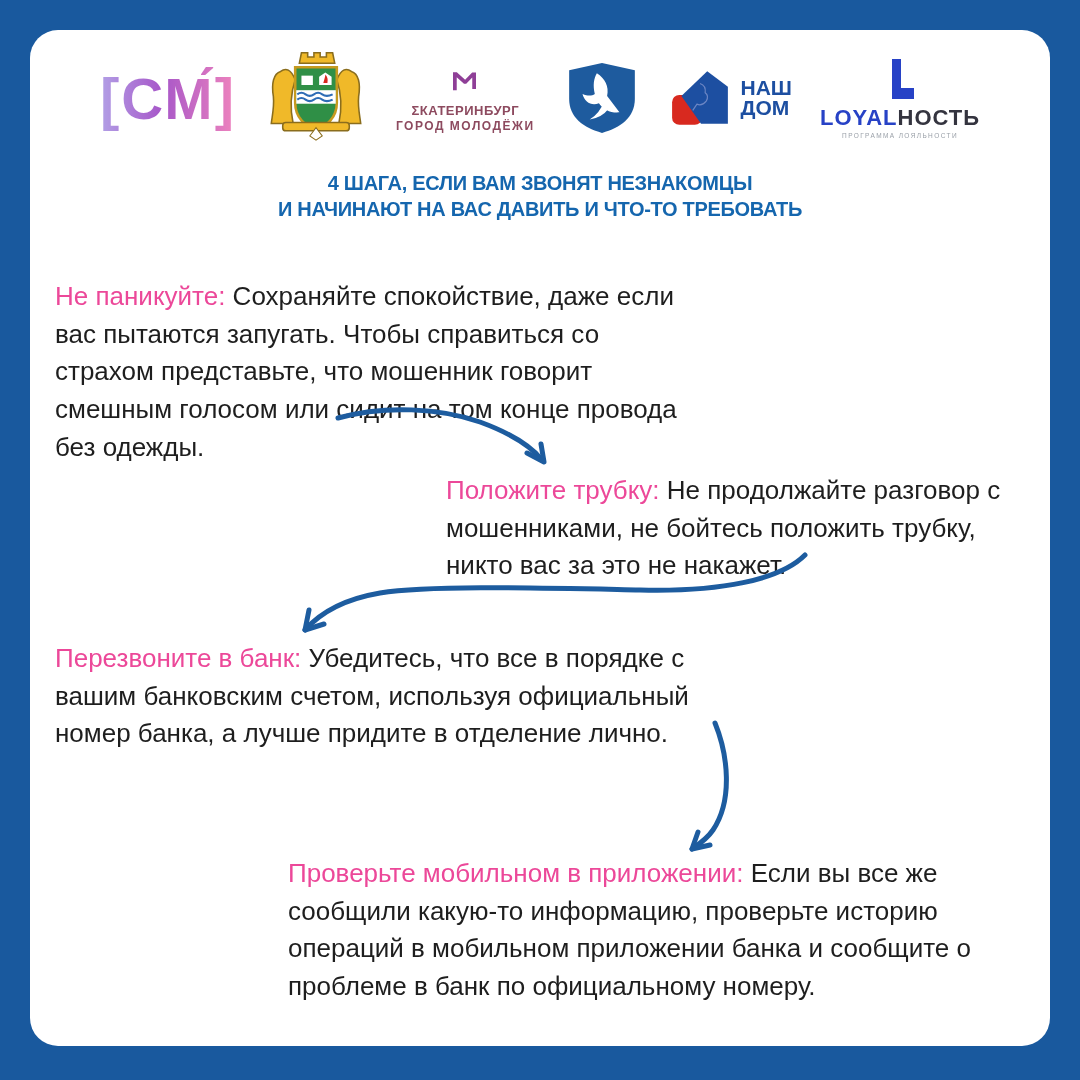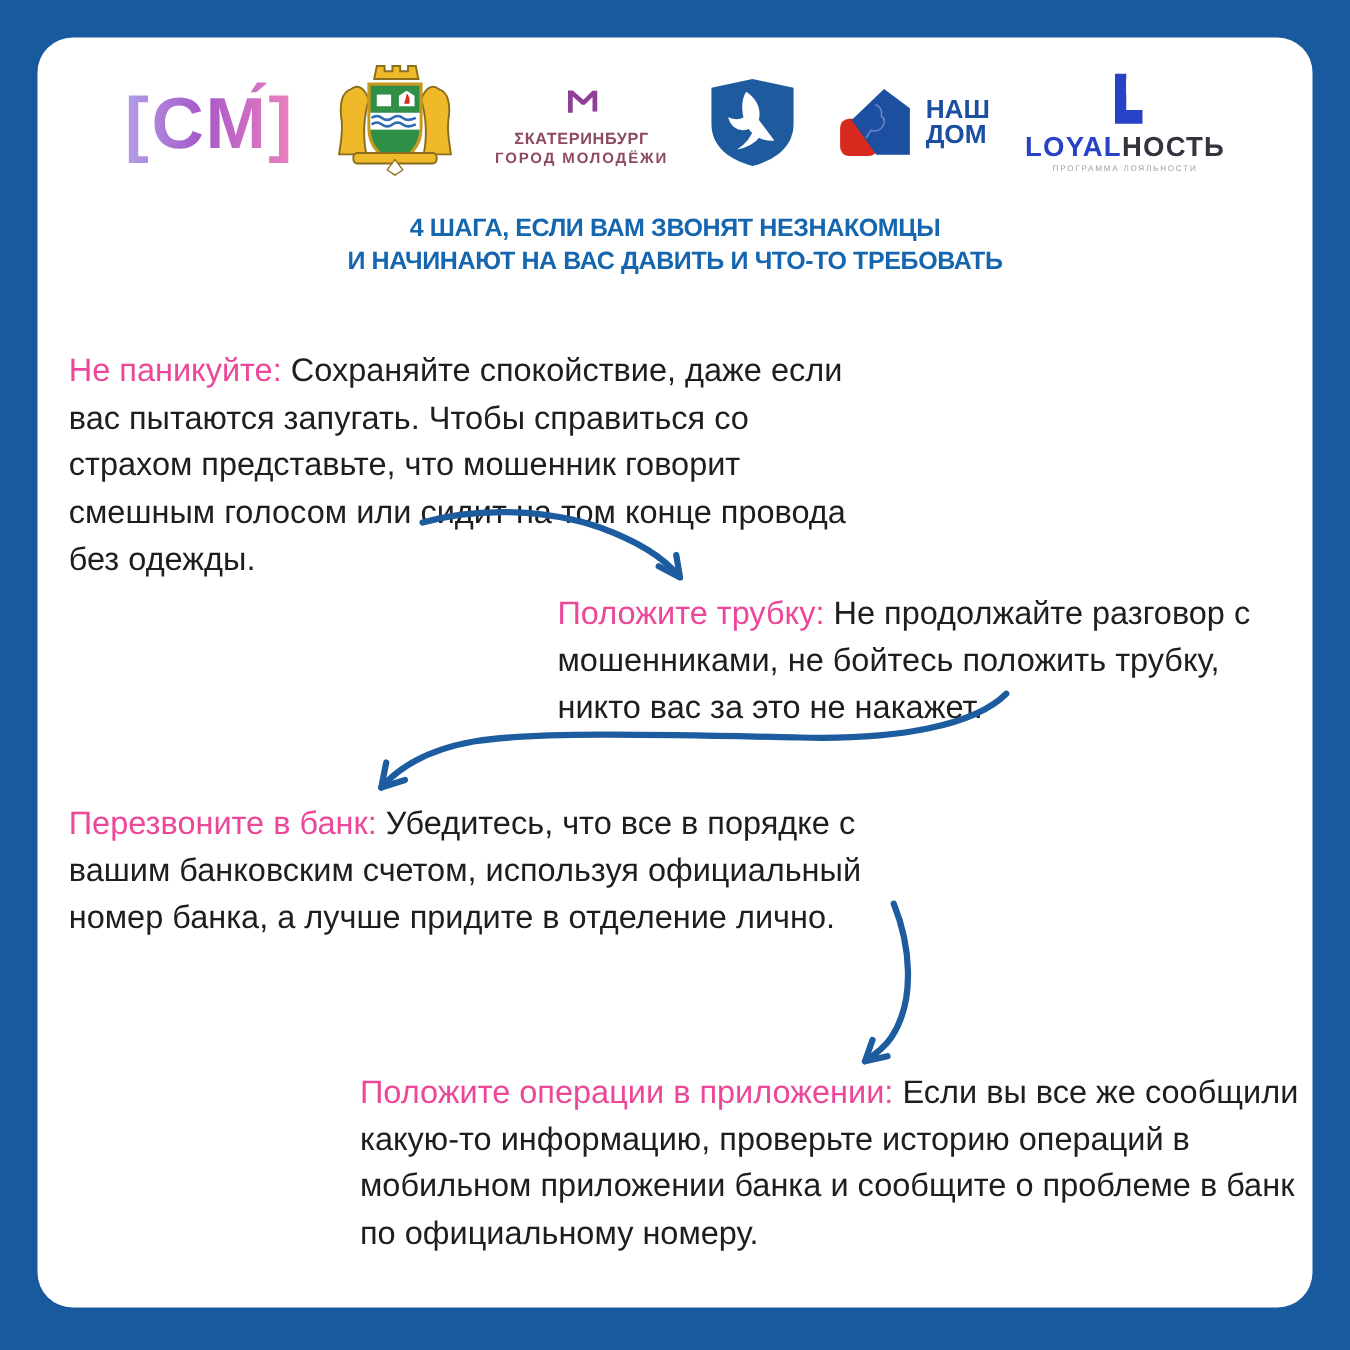--- a/index.html
+++ b/index.html
@@ -143,16 +143,16 @@
   <div class="step step3">
     <span class="lead">Перезвоните в банк:</span><span> Убедитесь, что все в порядке с вашим банковским счетом, используя официальный номер банка, а лучше придите в отделение лично.</span>
   </div>
 
   <svg class="arrow a3" width="80" height="145" viewBox="0 0 80 145">
     <path d="M50,8 C63,40 68,85 48,115 C44,121 36,128 27,134"></path>
     <polyline points="45,130 27,134 33,117"></polyline>
   </svg>
 
   <div class="step step4">
-    <span class="lead">Положите операции в приложении:</span><span> Если вы все же сообщили какую-то информацию, проверьте историю операций в мобильном приложении банка и сообщите о проблеме в банк по официальному номеру.</span>
+    <span class="lead">Проверьте мобильном в приложении:</span><span> Если вы все же сообщили какую-то информацию, проверьте историю операций в мобильном приложении банка и сообщите о проблеме в банк по официальному номеру.</span>
   </div>
 
 </div>
 
 </body></html>

